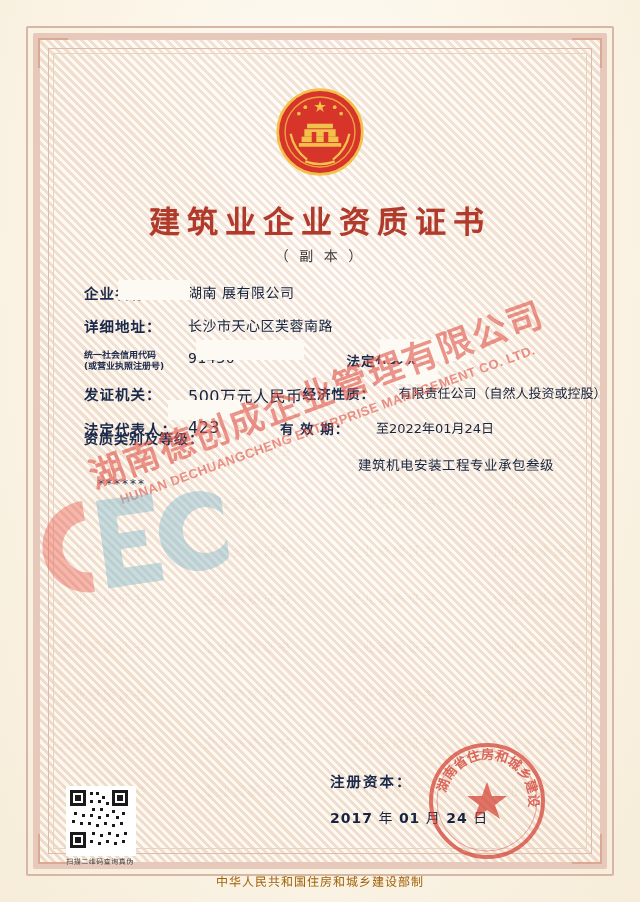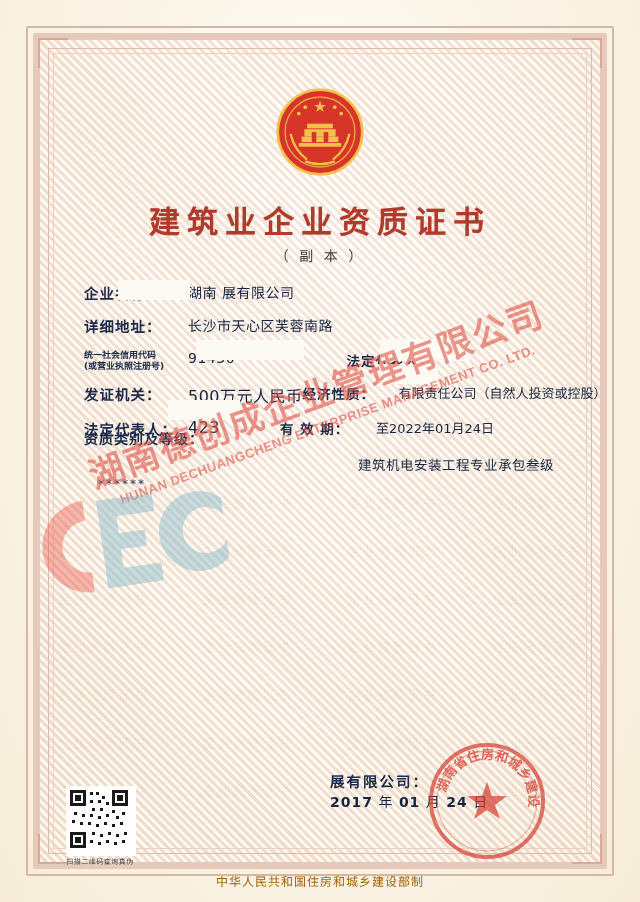--- a/index.html
+++ b/index.html
@@ -282,20 +282,21 @@
     font-family: "DejaVu Sans", sans-serif;
     color: #16243f;
   }
   #issue .issue-row {
     font-size: 14.5px;
     font-weight: bold;
     letter-spacing: 2px;
     color: #1b2a4a;
   }
   #issue .issue-date {
+    margin-top: 16px;
     font-size: 14px;
     letter-spacing: 1px;
     color: #16243f;
   }
   #issue .issue-date .num { font-weight: bold; }
 
   
   #seal {
     position: absolute;
     left: 424px;
@@ -490,21 +491,21 @@
           <rect x="72" y="61" width="44" height="16"></rect>
           <rect x="72" y="96" width="56" height="18"></rect>
         </g>
 
         <path d="M196 40 A40 40 0 1 0 196 100 L196 82 A23 23 0 1 1 196 58 Z" fill="#7fb7c9" opacity="0.8"></path>
       </g>
     </svg>
   </div>
 
   <div id="issue">
-    <div class="issue-row">展有限公司：</div>
+    <div class="issue-row">注册资本：</div>
     <div class="issue-date">
       <span class="num">2017</span>
       <span>年</span>
       <span class="num">01</span>
       <span>月</span>
       <span class="num">24</span>
       <span>日</span>
     </div>
   </div>
 

